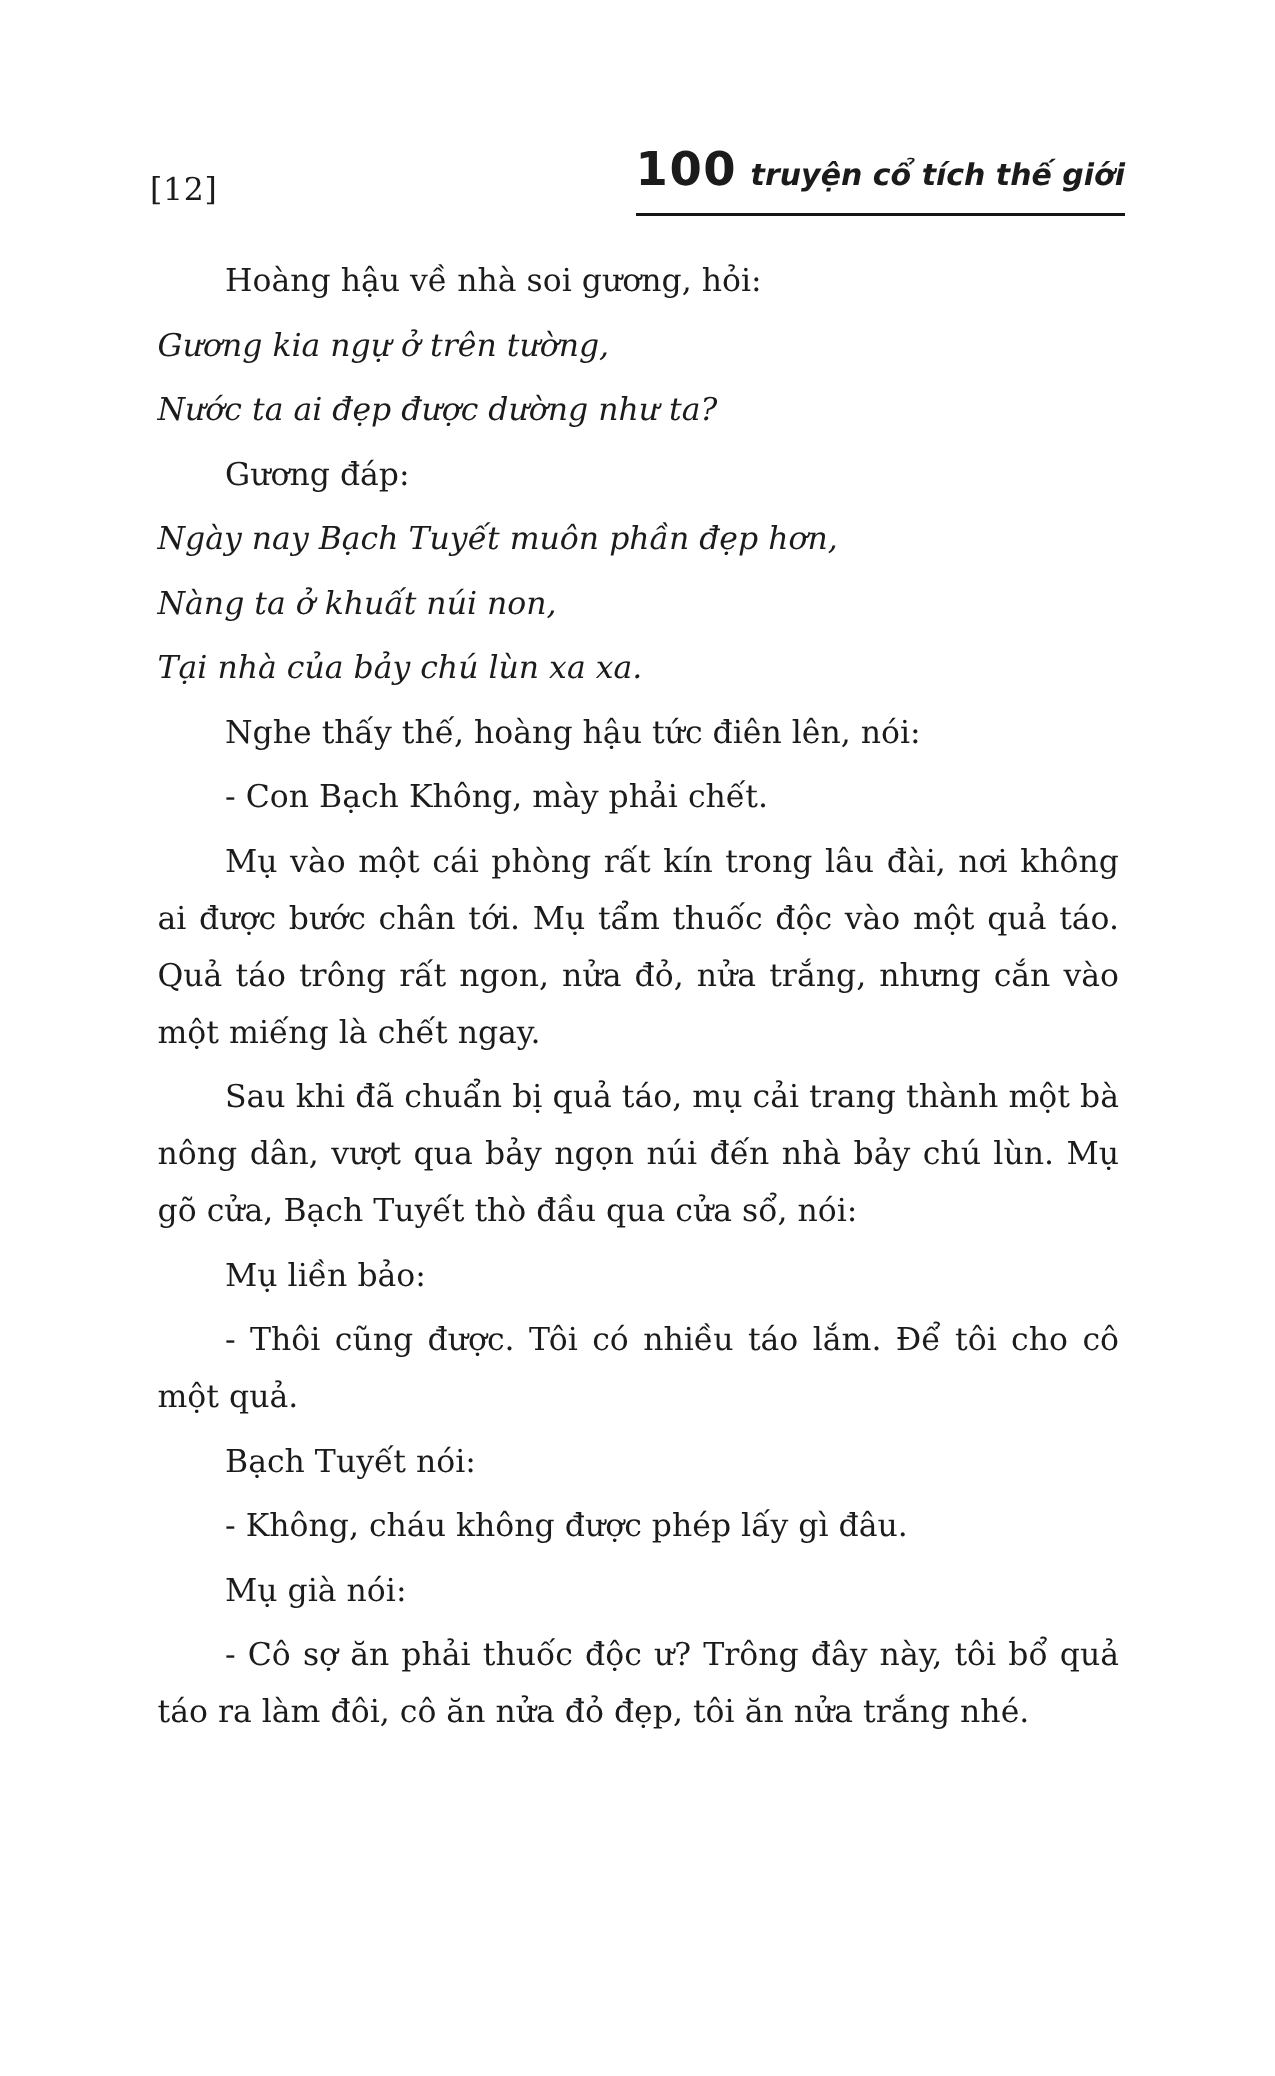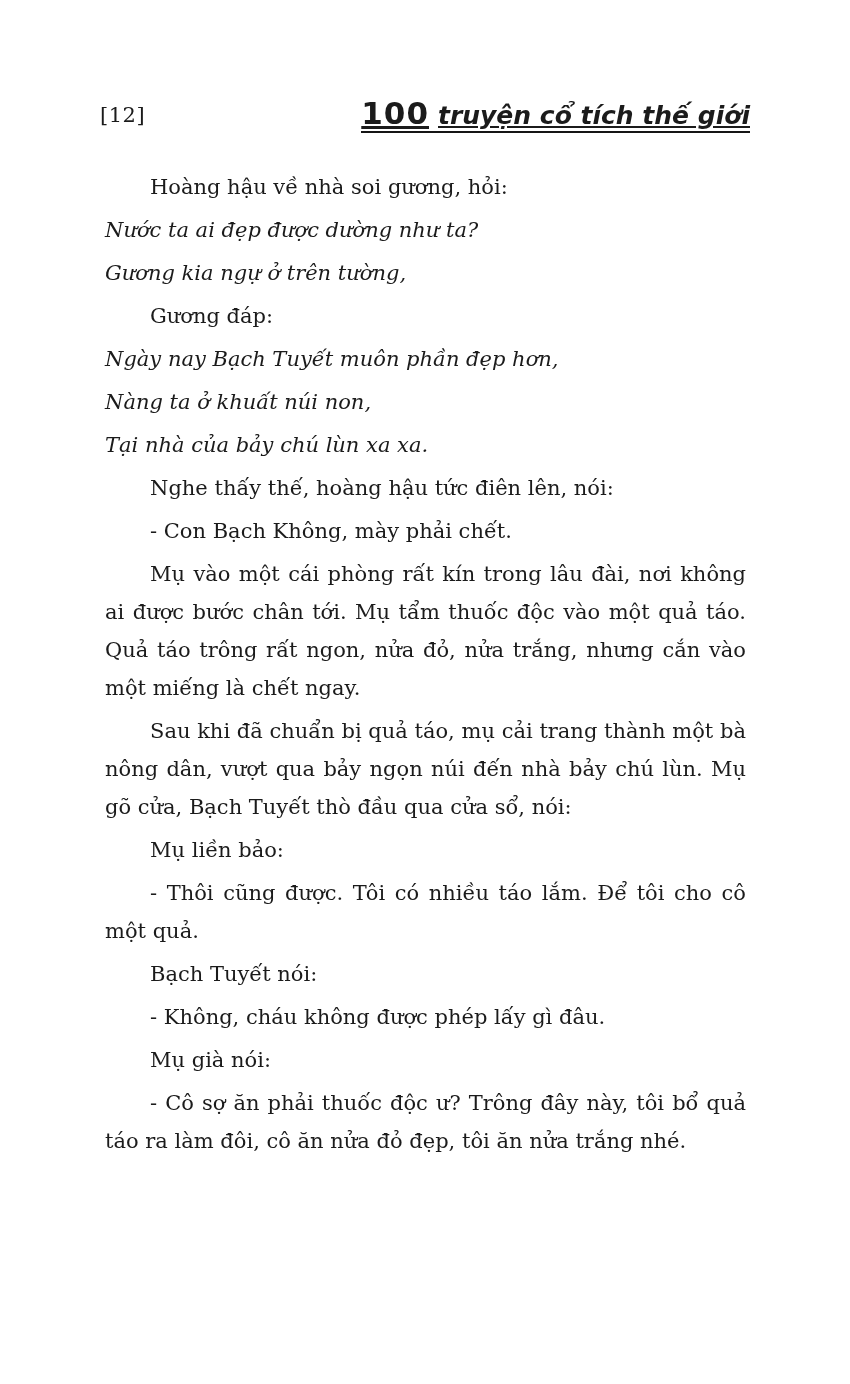--- a/index.html
+++ b/index.html
@@ -27,37 +27,36 @@
     align-items: flex-end;
   }
   .page-number {
     font-size: 21px;
     letter-spacing: 0.5px;
     padding-bottom: 6px;
   }
   .book-title {
     font-family: "DejaVu Sans", "Liberation Sans", sans-serif;
     border-bottom: 2px solid #151515;
-    padding-bottom: 2px;
+    padding-bottom: 13px;
     display: inline-flex;
     align-items: baseline;
     gap: 9px;
     white-space: nowrap;
-    text-decoration: underline;
   }
   .title-num {
     font-weight: 800;
     font-size: 31px;
     letter-spacing: 1px;
     line-height: 1;
   }
   .title-rest {
     font-style: italic;
     font-weight: bold;
-    font-size: 25px;
+    font-size: 20px;
     line-height: 1;
   }
   .page-body {
     position: absolute;
     top: 168px;
     left: 105px;
     width: 641px;
     font-size: 21px;
     line-height: 38px;
   }
@@ -81,22 +80,22 @@
   <header class="page-header">
     <span class="page-number">[12]</span>
     <span class="book-title">
       <span class="title-num">100</span>
       <span class="title-rest">truyện cổ tích thế giới</span>
     </span>
   </header>
 
   <main class="page-body">
     <p class="para">Hoàng hậu về nhà soi gương, hỏi:</p>
+    <p class="verse">Gương kia ngự ở trên tường,</p>
     <p class="verse">Nước ta ai đẹp được dường như ta?</p>
-    <p class="verse">Gương kia ngự ở trên tường,</p>
     <p class="para">Gương đáp:</p>
     <p class="verse">Ngày nay Bạch Tuyết muôn phần đẹp hơn,</p>
     <p class="verse">Nàng ta ở khuất núi non,</p>
     <p class="verse">Tại nhà của bảy chú lùn xa xa.</p>
     <p class="para">Nghe thấy thế, hoàng hậu tức điên lên, nói:</p>
     <p class="para">- Con Bạch Không, mày phải chết.</p>
     <p class="para">Mụ vào một cái phòng rất kín trong lâu đài, nơi không ai được bước chân tới. Mụ tẩm thuốc độc vào một quả táo. Quả táo trông rất ngon, nửa đỏ, nửa trắng, nhưng cắn vào một miếng là chết ngay.</p>
     <p class="para">Sau khi đã chuẩn bị quả táo, mụ cải trang thành một bà nông dân, vượt qua bảy ngọn núi đến nhà bảy chú lùn. Mụ gõ cửa, Bạch Tuyết thò đầu qua cửa sổ, nói:</p>
     <p class="para">Mụ liền bảo:</p>
     <p class="para">- Thôi cũng được. Tôi có nhiều táo lắm. Để tôi cho cô một quả.</p>

